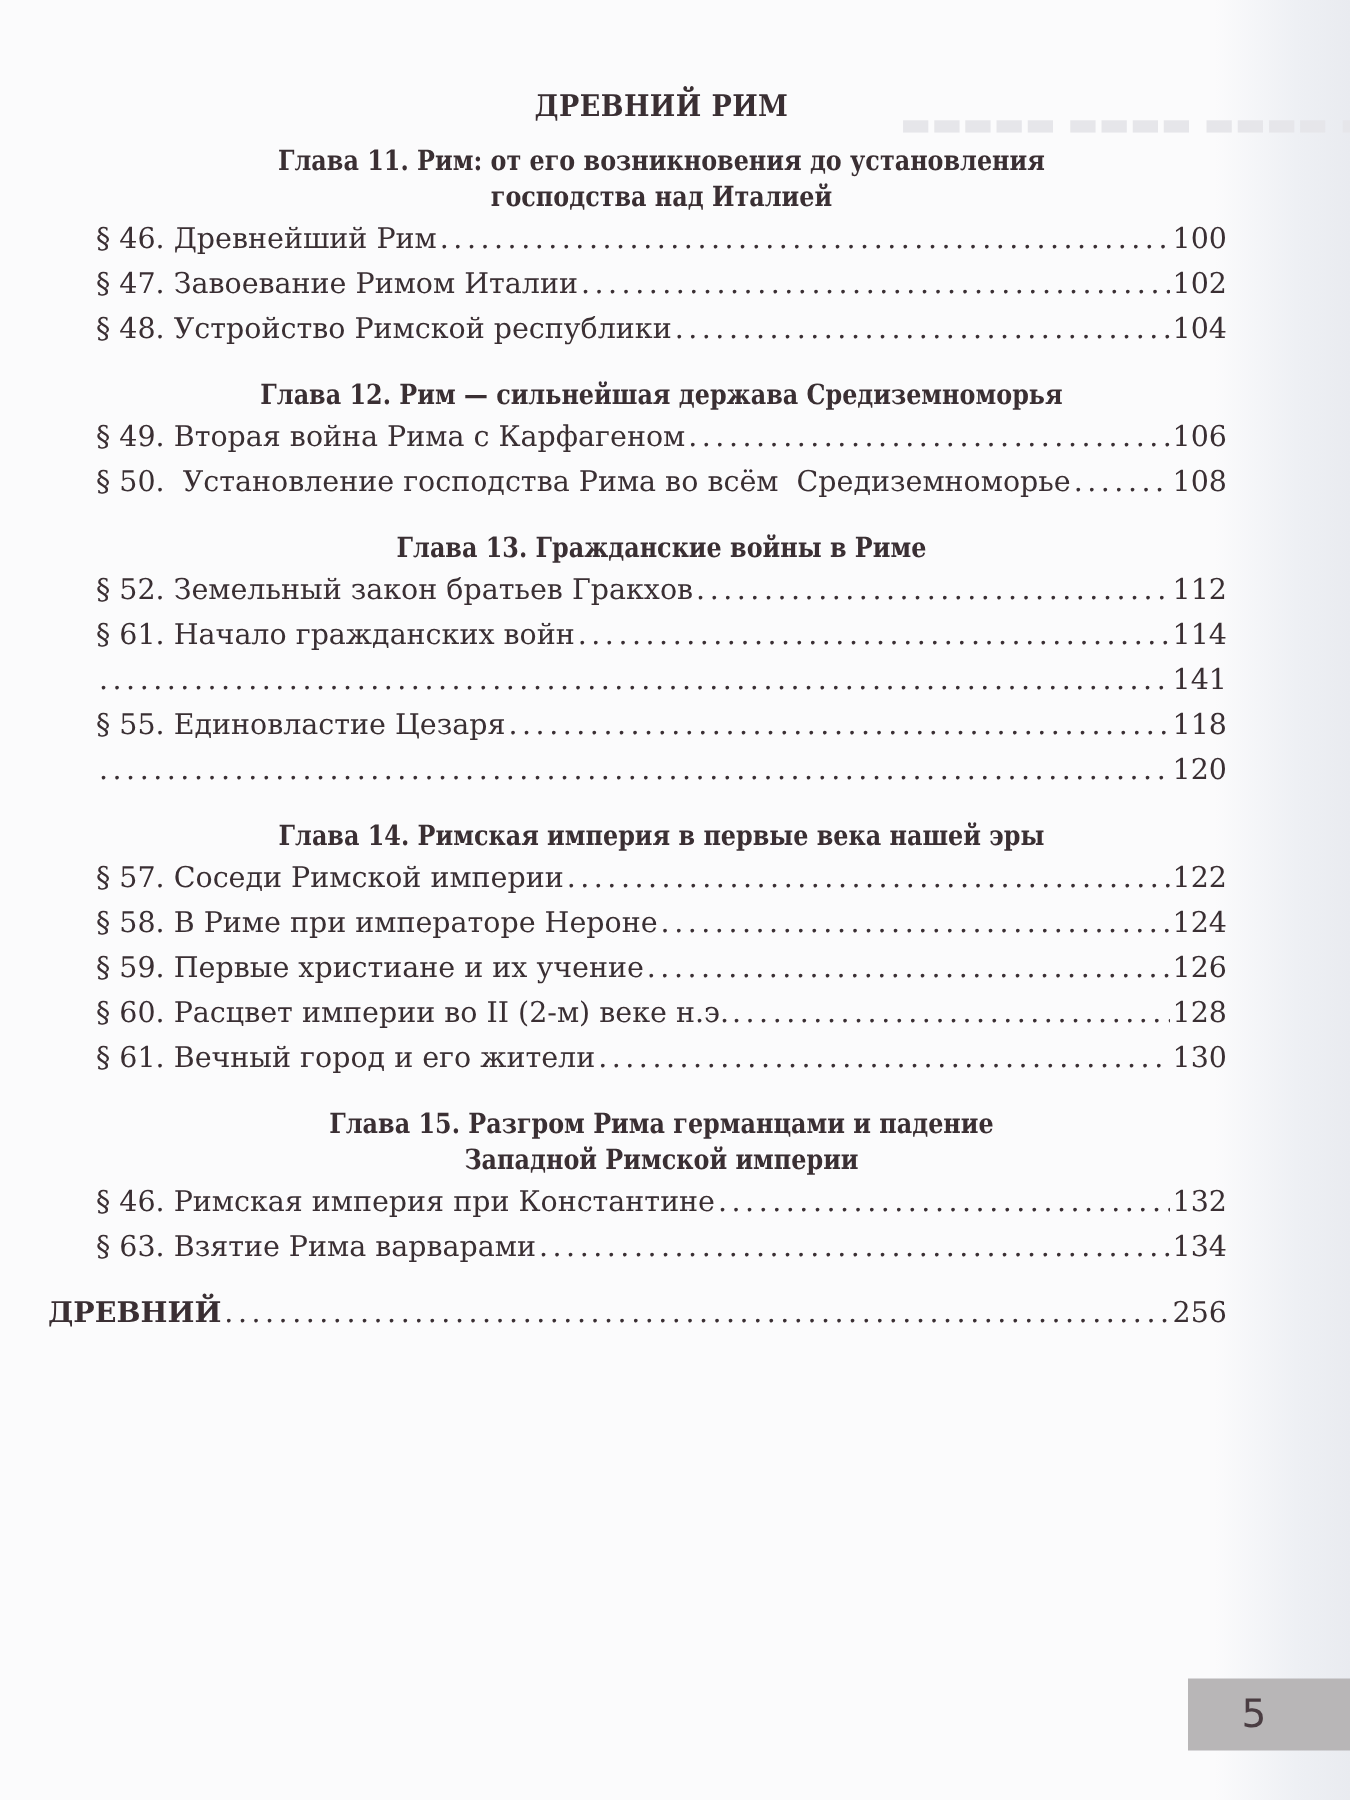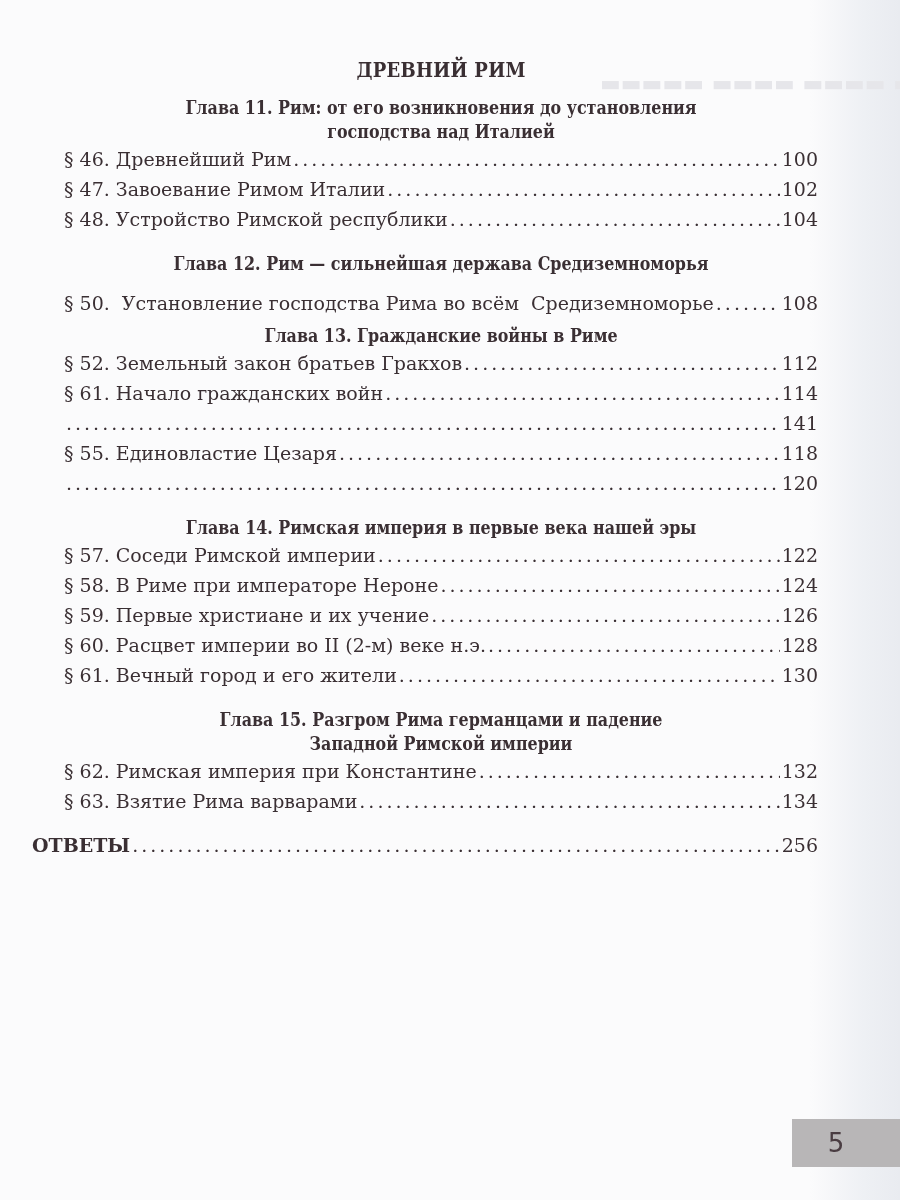--- a/index.html
+++ b/index.html
@@ -85,21 +85,26 @@
         <span class="dots"></span>
         <span class="page">104</span>
       </div>
   </div>
 
   <div class="chapter">
     <div class="chapter-title">
       <div>Глава 12. Рим — сильнейшая держава Средиземноморья</div>
     </div>
     <div class="entry">
-        <span class="label" style="white-space:pre;margin-top:12px;">§ 50.  Установление господства Рима во всём  Средиземноморье</span>
+        <span class="label">§ 49. Вторая война Рима с Карфагеном</span>
+        <span class="dots"></span>
+        <span class="page">106</span>
+      </div>
+    <div class="entry">
+        <span class="label" style="white-space:pre;">§ 50.  Установление господства Рима во всём  Средиземноморье</span>
         <span class="dots"></span>
         <span class="page">108</span>
       </div>
   </div>
 
   <div class="chapter">
     <div class="chapter-title">
       <div>Глава 13. Гражданские войны в Риме</div>
     </div>
     <div class="entry">
@@ -157,33 +162,33 @@
         <span class="page">130</span>
       </div>
   </div>
 
   <div class="chapter">
     <div class="chapter-title">
       <div>Глава 15. Разгром Рима германцами и падение</div>
       <div>Западной Римской империи</div>
     </div>
     <div class="entry">
-        <span class="label">§ 62. Римская империя при Константине</span>
+        <span class="label">§ 46. Римская империя при Константине</span>
         <span class="dots"></span>
         <span class="page">132</span>
       </div>
     <div class="entry">
         <span class="label">§ 63. Взятие Рима варварами</span>
         <span class="dots"></span>
         <span class="page">134</span>
       </div>
   </div>
 
   <div class="entry answers">
-      <span class="label">ОТВЕТЫ</span>
+      <span class="label">ДРЕВНИЙ</span>
       <span class="dots"></span>
       <span class="page">256</span>
     </div>
 </div>
 
 <div class="page-number-box">
   <span>5</span>
 </div>
 
 </body></html>

